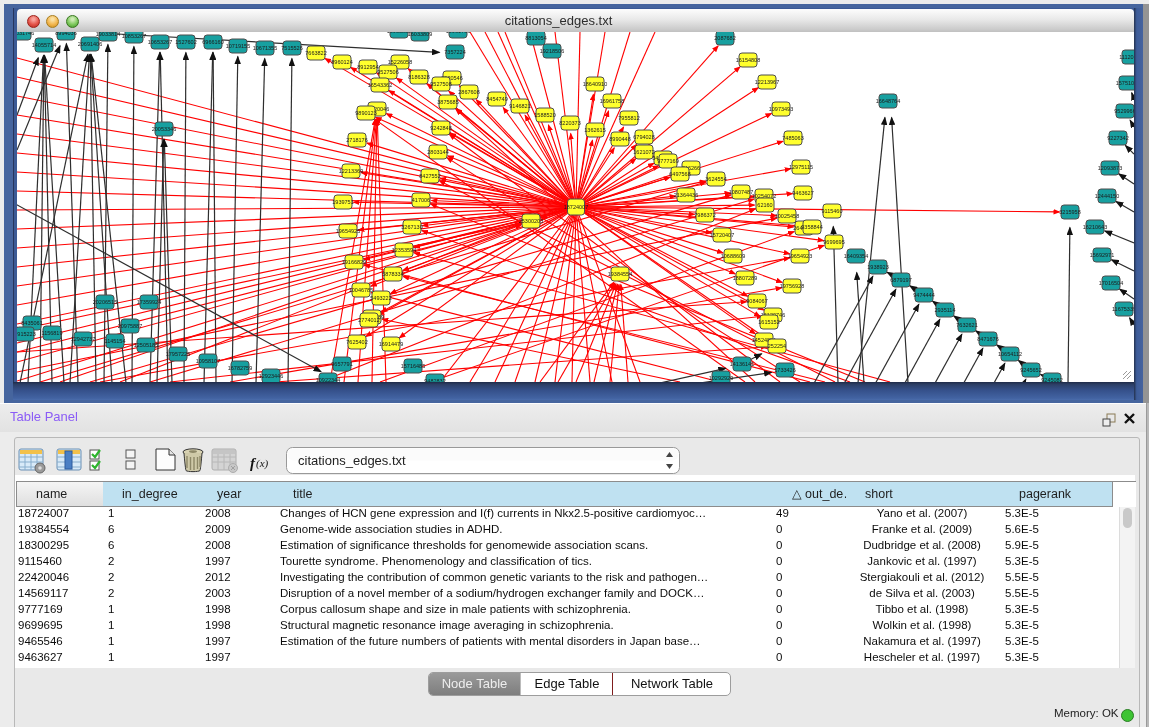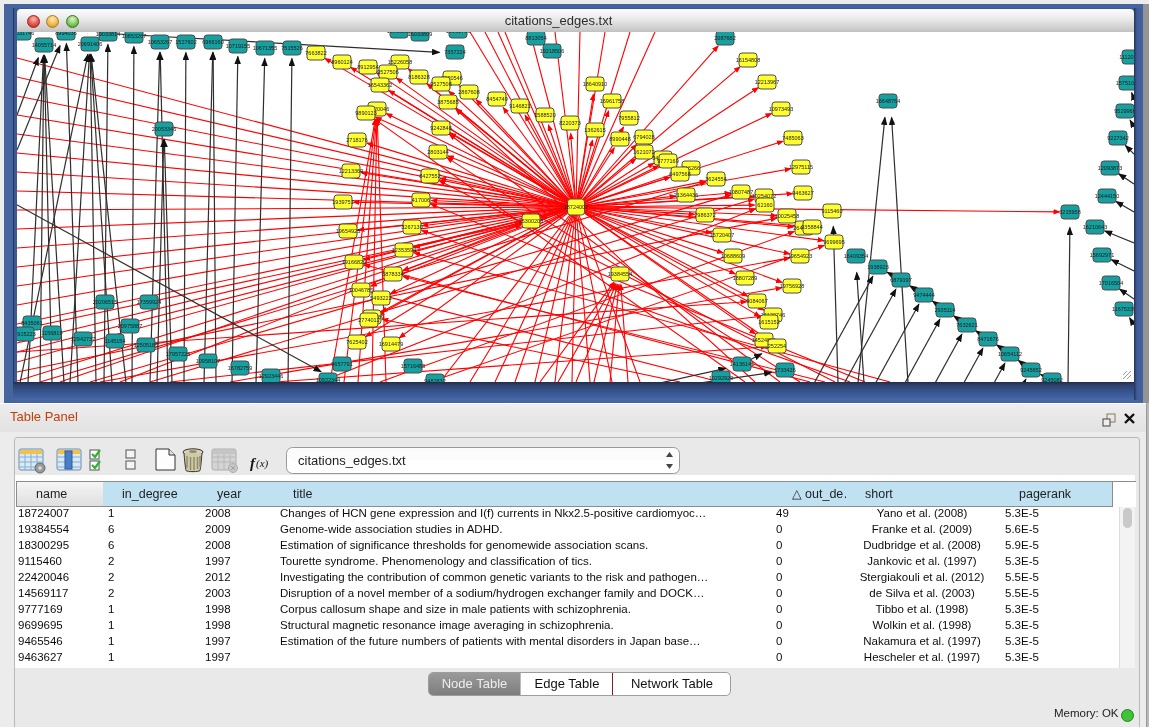--- a/index.html
+++ b/index.html
@@ -18,21 +18,21 @@
 #tlr{left:27px;background:radial-gradient(circle at 50% 30%,#f7a29b 12%,#e4554a 55%,#b3261c);border:0.5px solid #9d2019;}
 #tly{left:46px;background:radial-gradient(circle at 50% 30%,#fae0a2 12%,#f3b74f 55%,#c98a18);border:0.5px solid #a77c1d;}
 #tlg{left:66px;background:radial-gradient(circle at 50% 30%,#cdeab4 12%,#7fc95e 55%,#3f9426);border:0.5px solid #38761f;}
 #canvas{left:17px;top:32px;width:1117px;height:350px;background:#fff;}
 #botframe{left:13px;top:382px;width:1130px;height:18px;
  background:linear-gradient(#1f2b49,#2d4068 15%,#35508a 45%,#4263a2 90%,#4a6cab);}
 #rframe{left:1134px;top:8px;width:9px;height:392px;background:linear-gradient(90deg,#24324f,#3d5c99 30%,#45639f);}
 
 #panelbg{left:0;top:403px;width:1149px;height:324px;background:#ececec;}
 #tpbar{left:0;top:403px;width:1149px;height:28px;background:linear-gradient(#ededed,#e2e2e2);border-top:1px solid #fdfdfd;}
-#tptxt{left:10px;top:409px;font-size:13px;color:#c2410c;}
+#tptxt{left:10px;top:409px;font-size:13px;color:#8b5cf6;}
 #panel{left:14px;top:437px;width:1124px;height:300px;background:#e9e9e9;border:1px solid #b8b8b8;border-radius:3px;}
 #tablewhite{left:15px;top:475px;width:1120px;height:193px;background:#fff;}
 #hdr{left:16px;top:481px;height:25px;width:1119px;font-size:12.5px;color:#1e1e1e;
  border-top:1px solid #8c8c8c;border-left:1px solid #8c8c8c;background:#fff;}
 .hc{position:absolute;top:0;height:24px;line-height:24px;text-align:left;border-right:1px solid #8c8c8c;border-bottom:1px solid #8c8c8c;background:#bfe1f1;padding-left:19px;}
 .trow{position:absolute;left:0;width:1135px;height:16px;font-size:11.5px;color:#0c0c0c;}
 .trow span{position:absolute;top:0;white-space:nowrap;}
 .trow .ctr{text-align:center;}
 #vsbtrack{left:1119px;top:507px;width:15px;height:161px;background:#f3f3f3;border-left:1px solid #dcdcdc;}
 #vsb{left:1123px;top:508px;width:9px;height:20px;background:#c9c9c9;border-radius:5px;}
@@ -640,21 +640,21 @@
 <div class="hc" style="left:756px;width:72px;">△ out_de…</div>
 <div class="hc" style="left:829px;width:153px;">short</div>
 <div class="hc" style="left:983px;width:93px;">pagerank</div>
 </div>
 <div class="trow" style="top:507px">
     <span style="left:18px">18724007</span>
     <span style="left:108px">1</span>
     <span style="left:205px">2008</span>
     <span style="left:280px">Changes of HCN gene expression and I(f) currents in Nkx2.5-positive cardiomyoc…</span>
     <span style="left:776px">49</span>
-    <span class="ctr" style="left:845px;width:154px">Yano et al. (2008)</span>
+    <span class="ctr" style="left:845px;width:154px">Yano et al. (2007)</span>
     <span style="left:1005px">5.3E-5</span>
   </div>
 <div class="trow" style="top:523px">
     <span style="left:18px">19384554</span>
     <span style="left:108px">6</span>
     <span style="left:205px">2009</span>
     <span style="left:280px">Genome-wide association studies in ADHD.</span>
     <span style="left:776px">0</span>
     <span class="ctr" style="left:845px;width:154px">Franke et al. (2009)</span>
     <span style="left:1005px">5.6E-5</span>

